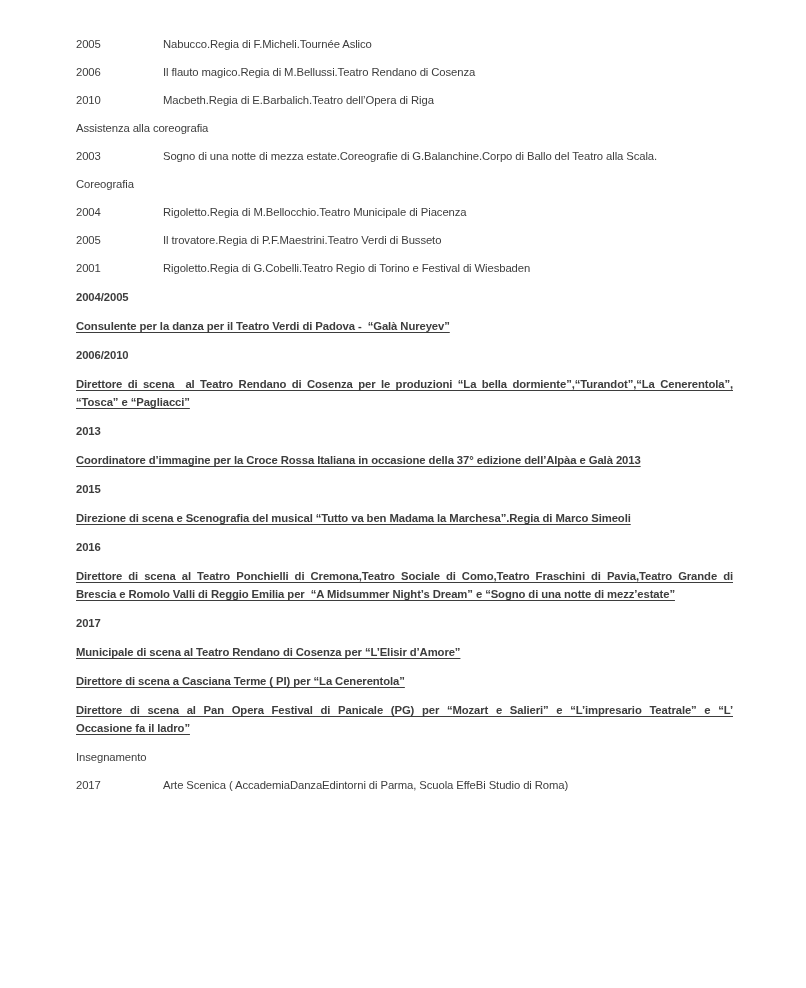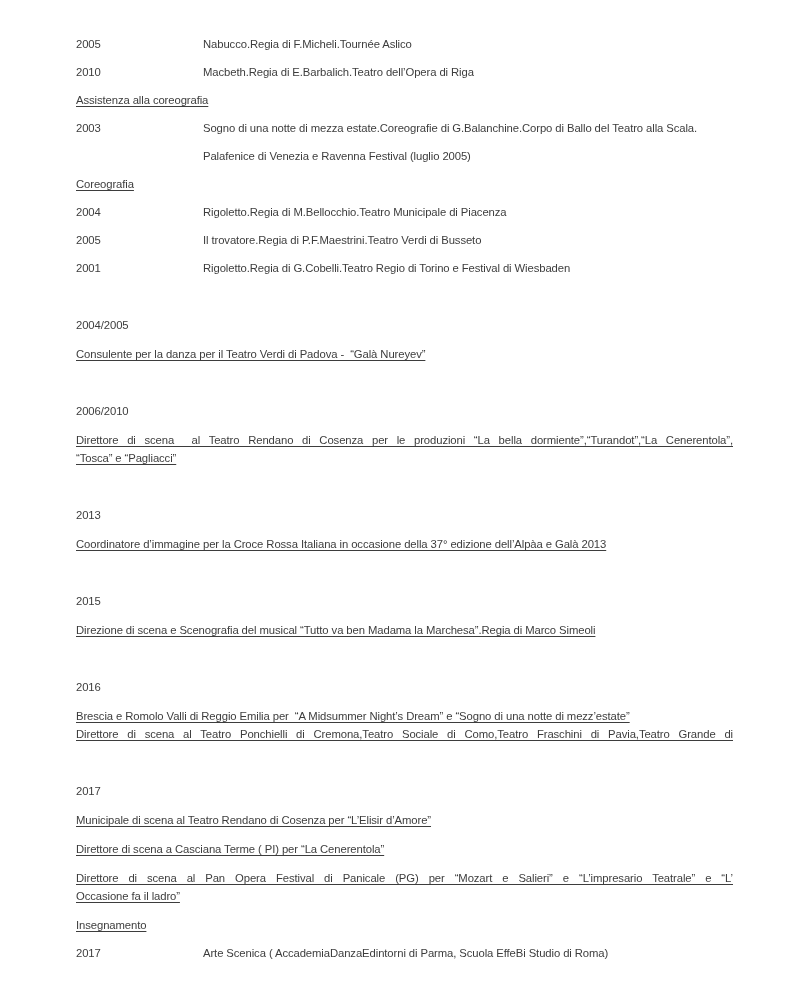--- a/index.html
+++ b/index.html
@@ -9,35 +9,34 @@
     height: 988px;
     box-sizing: border-box;
     background: #ffffff;
     padding: 36px 73px 0 76px;
     overflow: hidden;
     font-family: "Liberation Sans", sans-serif;
     font-size: 11.3px;
     letter-spacing: -0.1px;
     color: #3d3d3d;
   }
-  .row { display: flex; margin-bottom: 11px; gap: 40px; }
+  .row { display: flex; margin-bottom: 11px; }
   .year { flex: 0 0 79px; line-height: 17px; white-space: nowrap; }
   .rtext { flex: 1 1 auto; min-width: 0; }
   .line { line-height: 17px; white-space: nowrap; padding-left: 8px; }
   .rtext .line + .line { margin-top: 11px; }
   .heading {
     line-height: 17px;
     margin-bottom: 11px;
     white-space: nowrap;
-    text-decoration: underline;
     text-decoration-thickness: 1px;
     text-underline-offset: 2px;
   }
   .heading.gap { margin-top: 12px; }
-  .entry { margin-top: 40px; }
+  .entry { margin-top: 12px; font-weight: bold; }
   .eyear { line-height: 17px; margin-bottom: 11px; white-space: nowrap; }
   .para { margin-bottom: 11px; }
   .pl {
     line-height: 18px;
     white-space: nowrap;
     overflow: hidden;
     text-decoration: underline;
     text-decoration-thickness: 1px;
     text-underline-offset: 2px;
   }
@@ -48,35 +47,40 @@
 
 <div class="page">
 
   <div class="row">
     <span class="year">2005</span>
     <div class="rtext">
       <div class="line">Nabucco.Regia di F.Micheli.Tournée Aslico</div>
     </div>
   </div>
 
+  <div class="row">
+    <span class="year">2006</span>
+    <div class="rtext">
+      <div class="line">Il flauto magico.Regia di M.Bellussi.Teatro Rendano di Cosenza</div>
+    </div>
+  </div>
 
   <div class="row">
     <span class="year">2010</span>
     <div class="rtext">
       <div class="line">Macbeth.Regia di E.Barbalich.Teatro dell’Opera di Riga</div>
     </div>
   </div>
 
   <div class="heading">Assistenza alla coreografia</div>
 
   <div class="row">
     <span class="year">2003</span>
     <div class="rtext">
       <div class="line">Sogno di una notte di mezza estate.Coreografie di G.Balanchine.Corpo di Ballo del Teatro alla Scala.</div>
-      <div class="line">Palafenice di Venezia e Ravenna Festival (luglio 2005)</div>
     </div>
   </div>
 
   <div class="heading">Coreografia</div>
 
   <div class="row">
     <span class="year">2004</span>
     <div class="rtext">
       <div class="line">Rigoletto.Regia di M.Bellocchio.Teatro Municipale di Piacenza</div>
     </div>
@@ -121,22 +125,22 @@
   <div class="entry">
     <div class="eyear">2015</div>
     <div class="para">
       <div class="pl">Direzione di scena e Scenografia del musical “Tutto va ben Madama la Marchesa”.Regia di Marco Simeoli</div>
     </div>
   </div>
 
   <div class="entry">
     <div class="eyear">2016</div>
     <div class="para">
+      <div class="pl just">Direttore di scena al Teatro Ponchielli di Cremona,Teatro Sociale di Como,Teatro Fraschini di Pavia,Teatro Grande di</div>
       <div class="pl">Brescia e Romolo Valli di Reggio Emilia per&nbsp; “A Midsummer Night’s Dream” e “Sogno di una notte di mezz’estate”</div>
-      <div class="pl just">Direttore di scena al Teatro Ponchielli di Cremona,Teatro Sociale di Como,Teatro Fraschini di Pavia,Teatro Grande di</div>
     </div>
   </div>
 
   <div class="entry">
     <div class="eyear">2017</div>
     <div class="para">
       <div class="pl">Municipale di scena al Teatro Rendano di Cosenza per “L’Elisir d’Amore”</div>
     </div>
     <div class="para">
       <div class="pl">Direttore di scena a Casciana Terme ( PI) per “La Cenerentola”</div>

